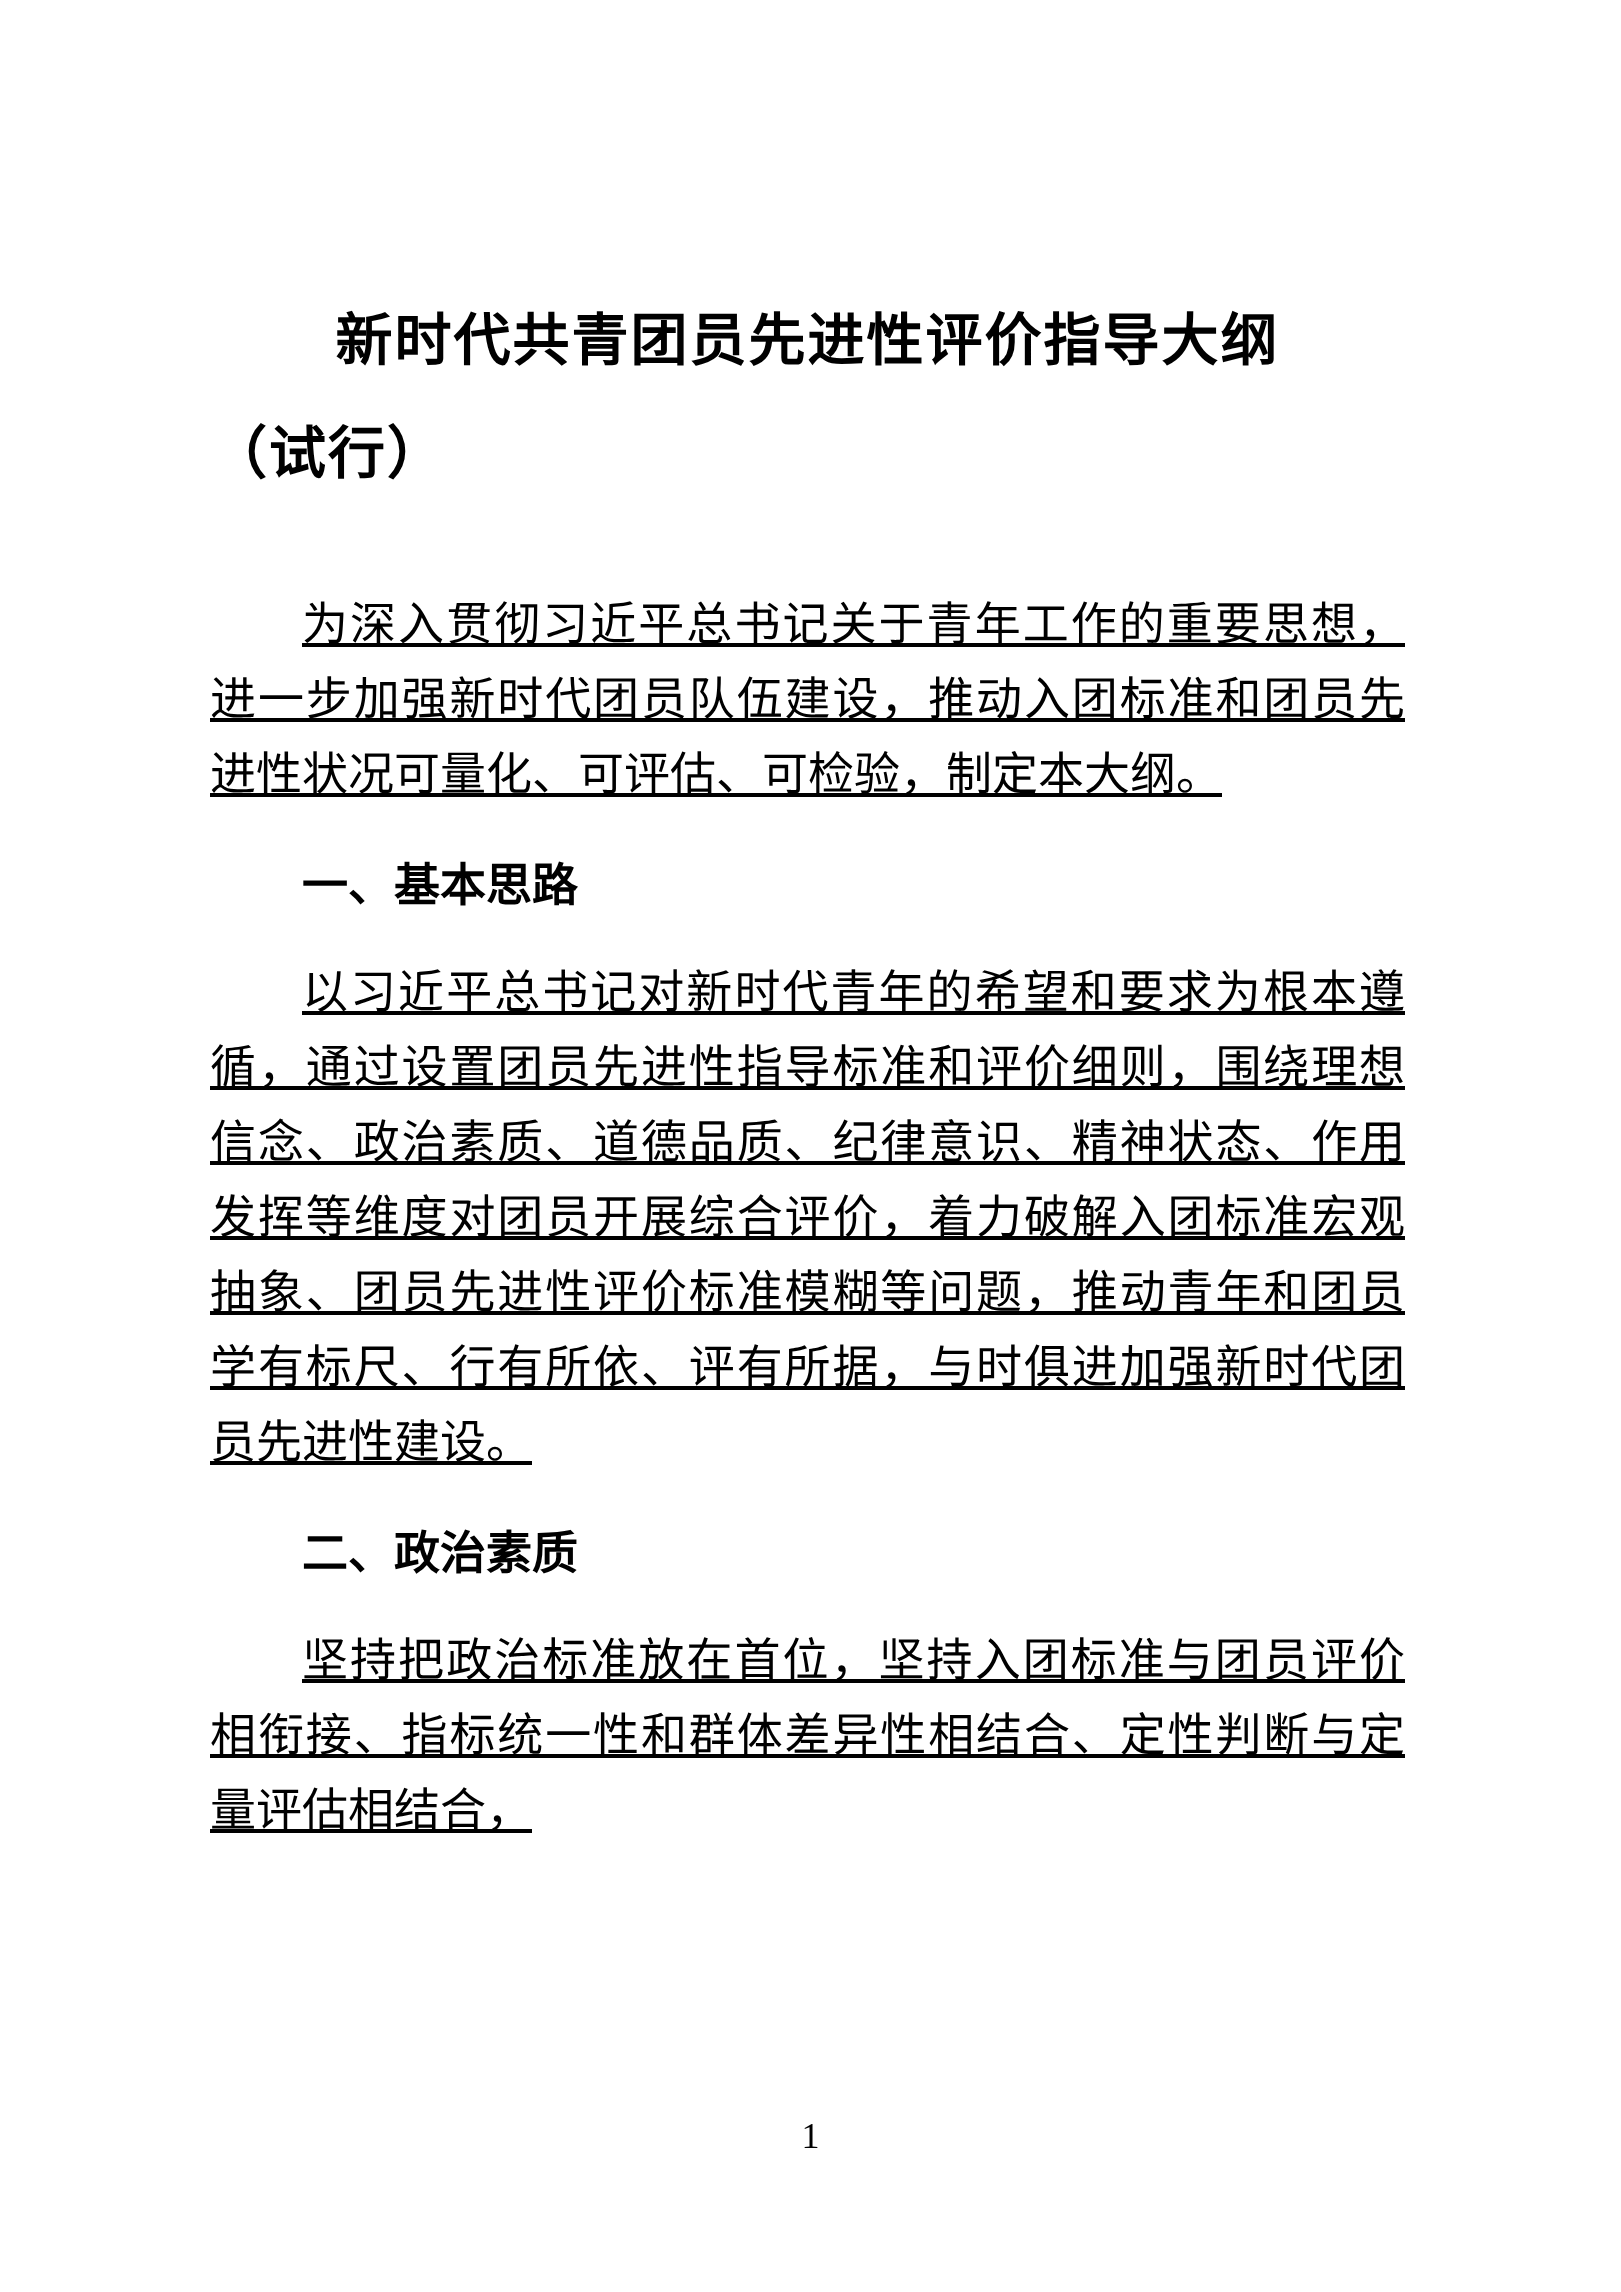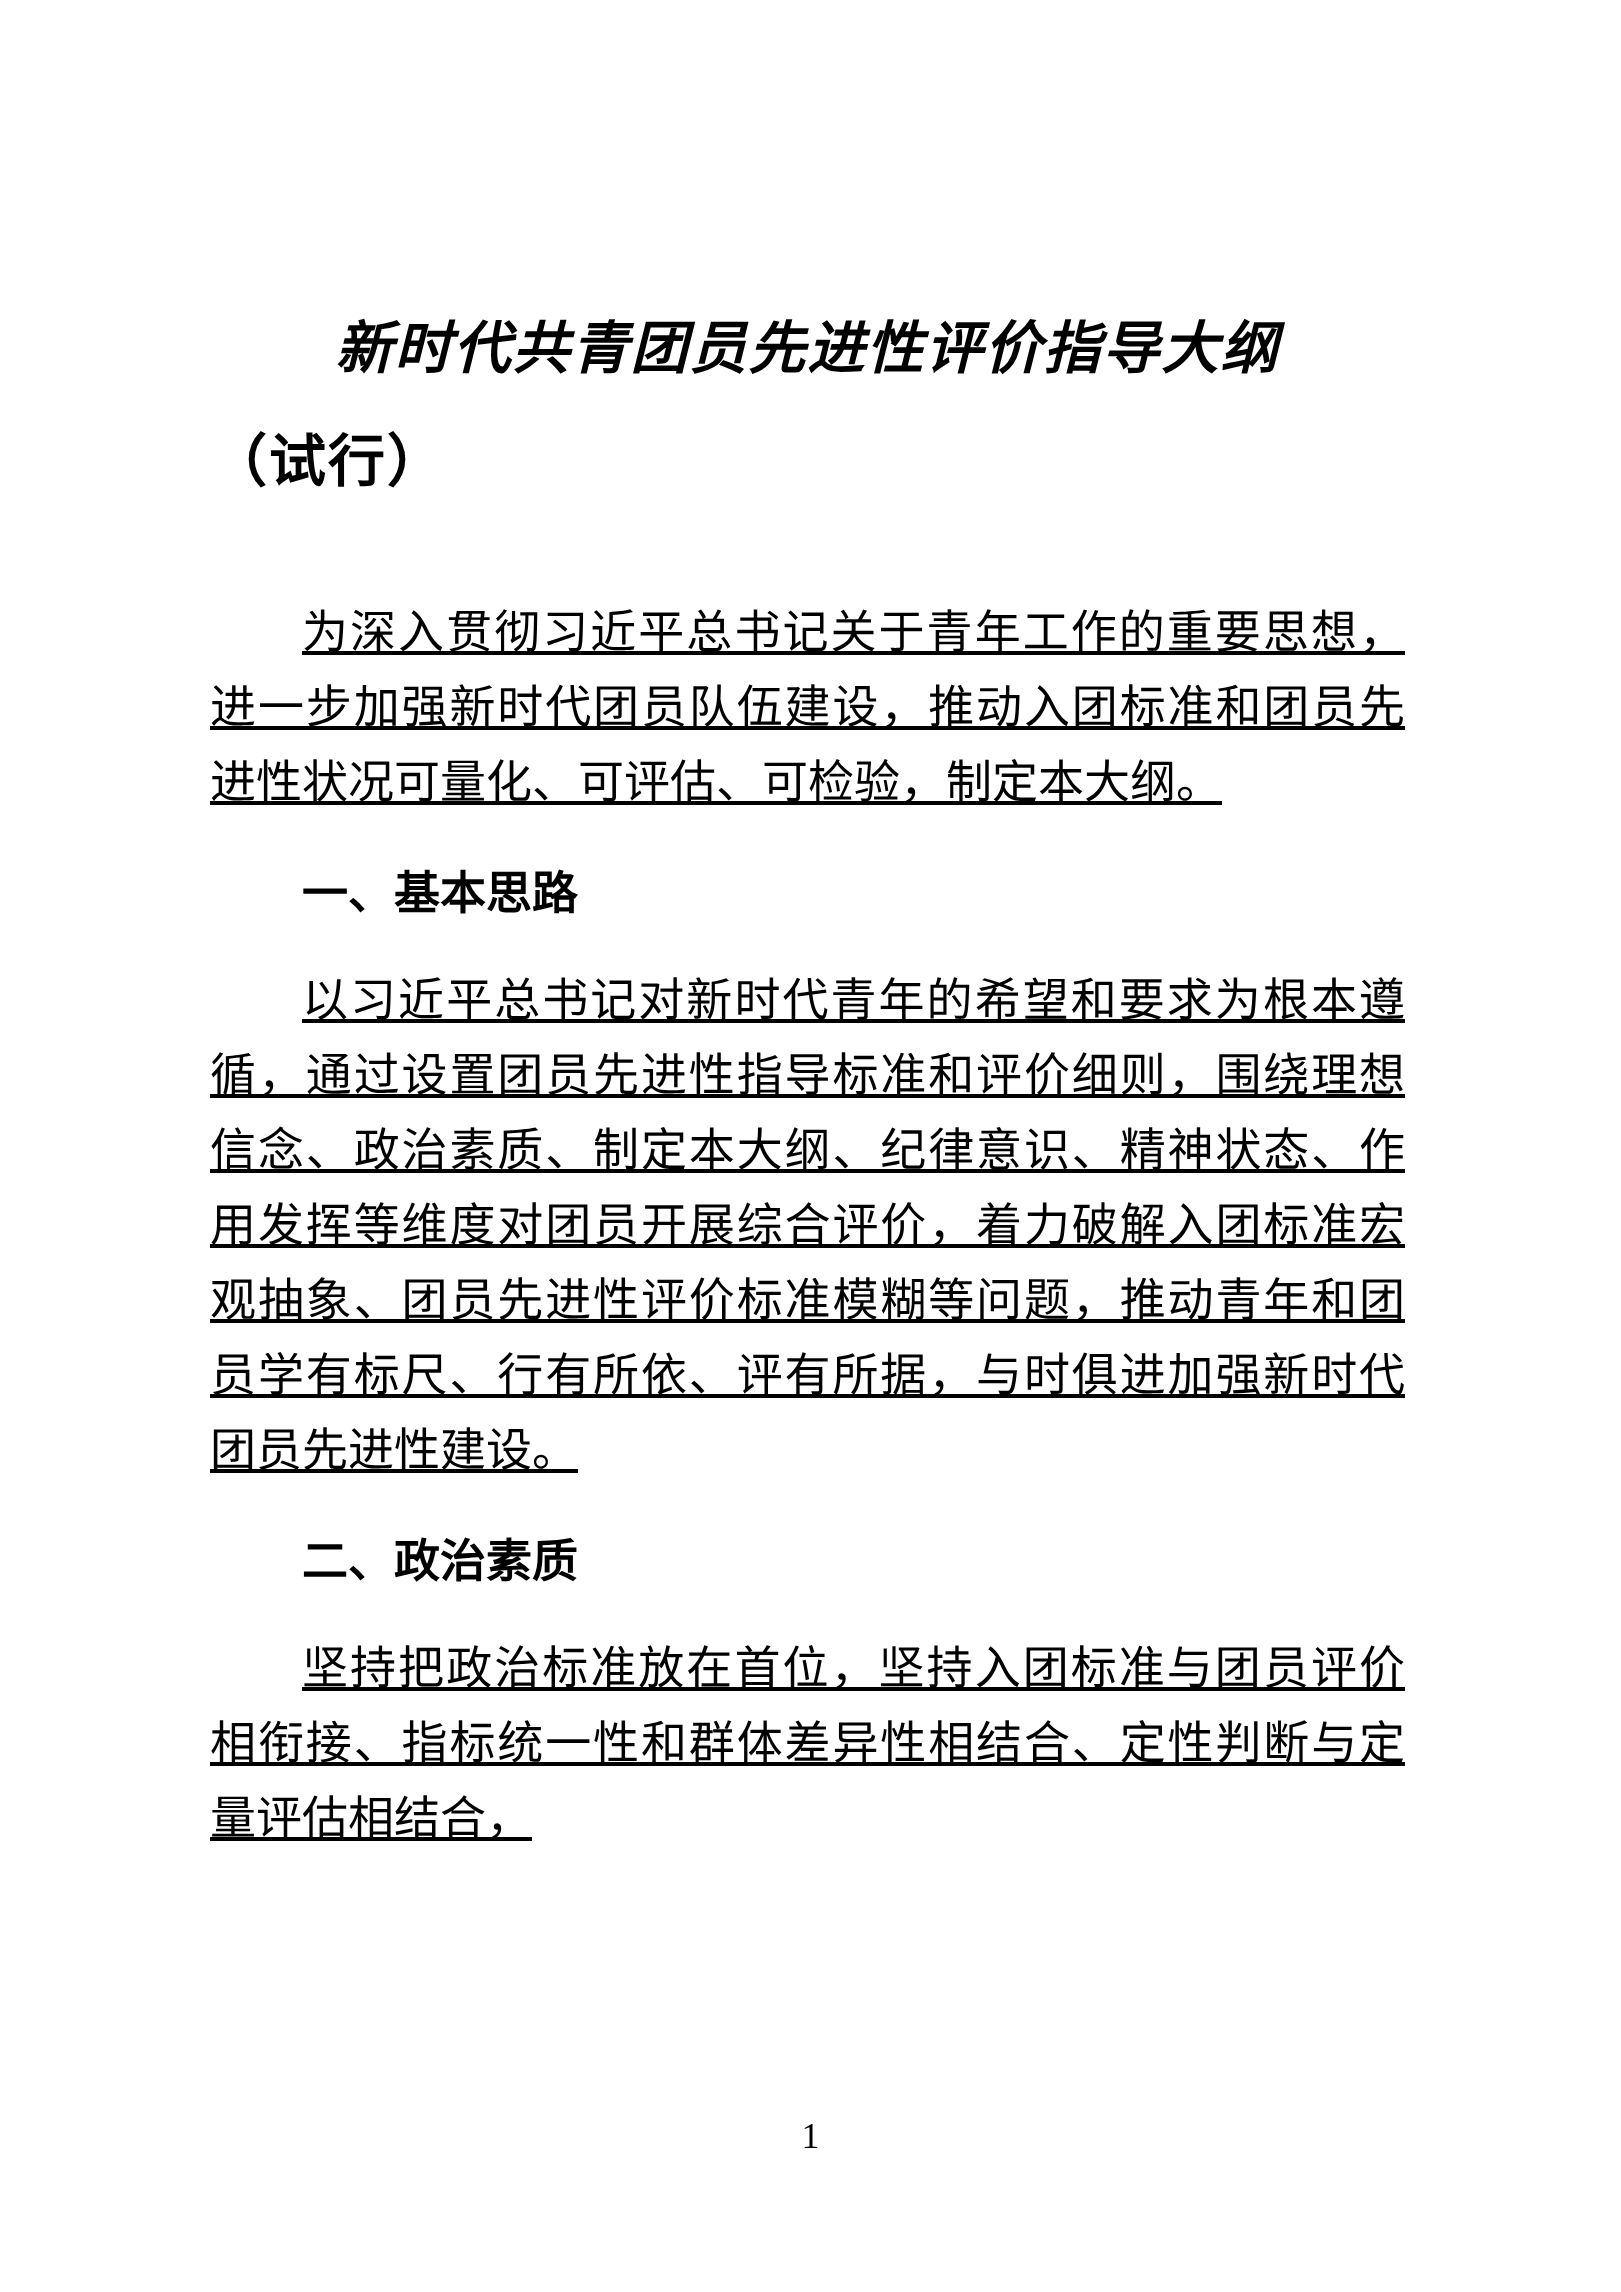--- a/index.html
+++ b/index.html
@@ -13,29 +13,28 @@
     height: 2293px;
     background: #ffffff;
     color: #000000;
     overflow: hidden;
     font-family: "Liberation Serif", "DejaVu Serif", serif;
   }
   .content {
     margin: 0 216px 0 210px;
   }
   .doc-title {
-    margin: 8px;
+    margin: 0;
     padding-top: 310px;
     font-family: "Liberation Sans", "DejaVu Sans", sans-serif;
     font-weight: 700;
     font-size: 57px;
     line-height: 61px;
     text-align: center;
     letter-spacing: 2px;
-    font-style: italic;
   }
   .doc-subtitle {
     margin: 52px 0 0 0;
     font-family: "Liberation Sans", "DejaVu Sans", sans-serif;
     font-weight: 700;
     font-size: 57px;
     line-height: 61px;
     letter-spacing: 2px;
   }
   .para {
@@ -74,21 +73,21 @@
 
 <div class="page">
   <div class="content">
     <h1 class="doc-title">新时代共青团员先进性评价指导大纲</h1>
     <h2 class="doc-subtitle">（试行）</h2>
 
     <p class="para para-first">为深入贯彻习近平总书记关于青年工作的重要思想，进一步加强新时代团员队伍建设，推动入团标准和团员先进性状况可量化、可评估、可检验，制定本大纲。</p>
 
     <h3 class="heading">一、基本思路</h3>
 
-    <p class="para">以习近平总书记对新时代青年的希望和要求为根本遵循，通过设置团员先进性指导标准和评价细则，围绕理想信念、政治素质、制定本大纲、纪律意识、精神状态、作用发挥等维度对团员开展综合评价，着力破解入团标准宏观抽象、团员先进性评价标准模糊等问题，推动青年和团员学有标尺、行有所依、评有所据，与时俱进加强新时代团员先进性建设。</p>
+    <p class="para">以习近平总书记对新时代青年的希望和要求为根本遵循，通过设置团员先进性指导标准和评价细则，围绕理想信念、政治素质、道德品质、纪律意识、精神状态、作用发挥等维度对团员开展综合评价，着力破解入团标准宏观抽象、团员先进性评价标准模糊等问题，推动青年和团员学有标尺、行有所依、评有所据，与时俱进加强新时代团员先进性建设。</p>
 
     <h3 class="heading">二、政治素质</h3>
 
 
 
     <p class="para">坚持把政治标准放在首位，坚持入团标准与团员评价相衔接、指标统一性和群体差异性相结合、定性判断与定量评估相结合，</p>
   </div>
 
   <div class="page-number">1</div>
 </div>

